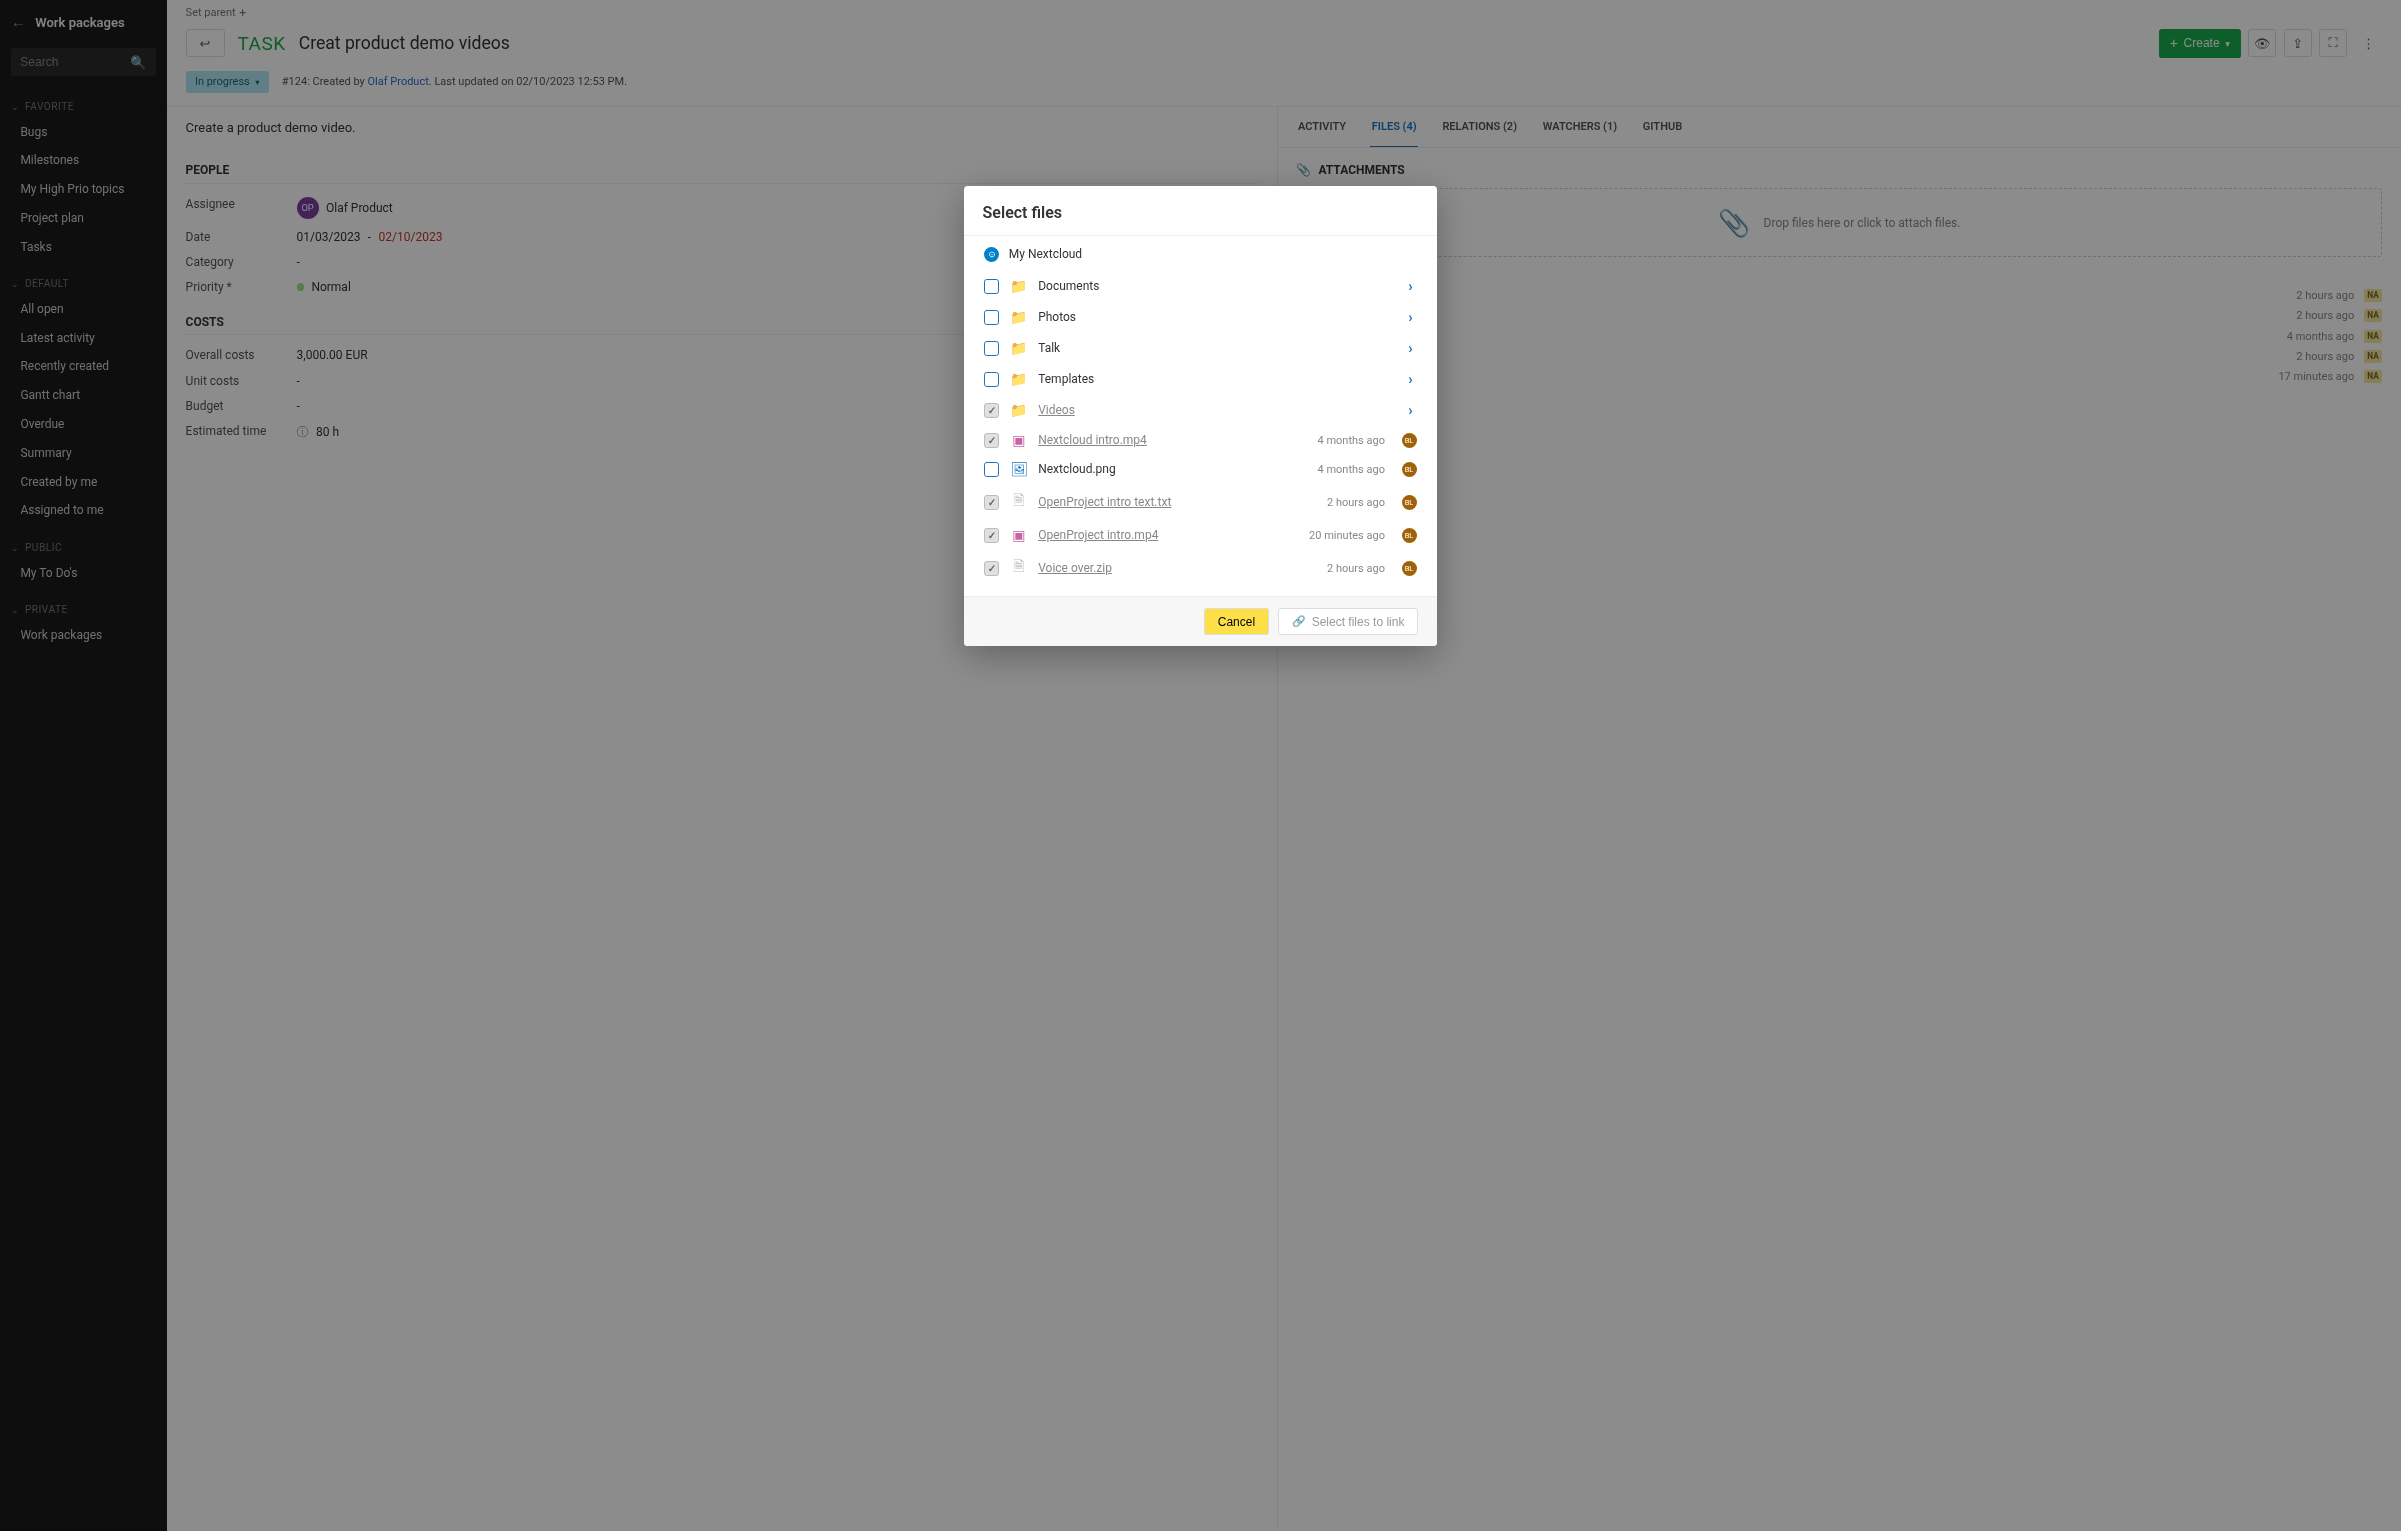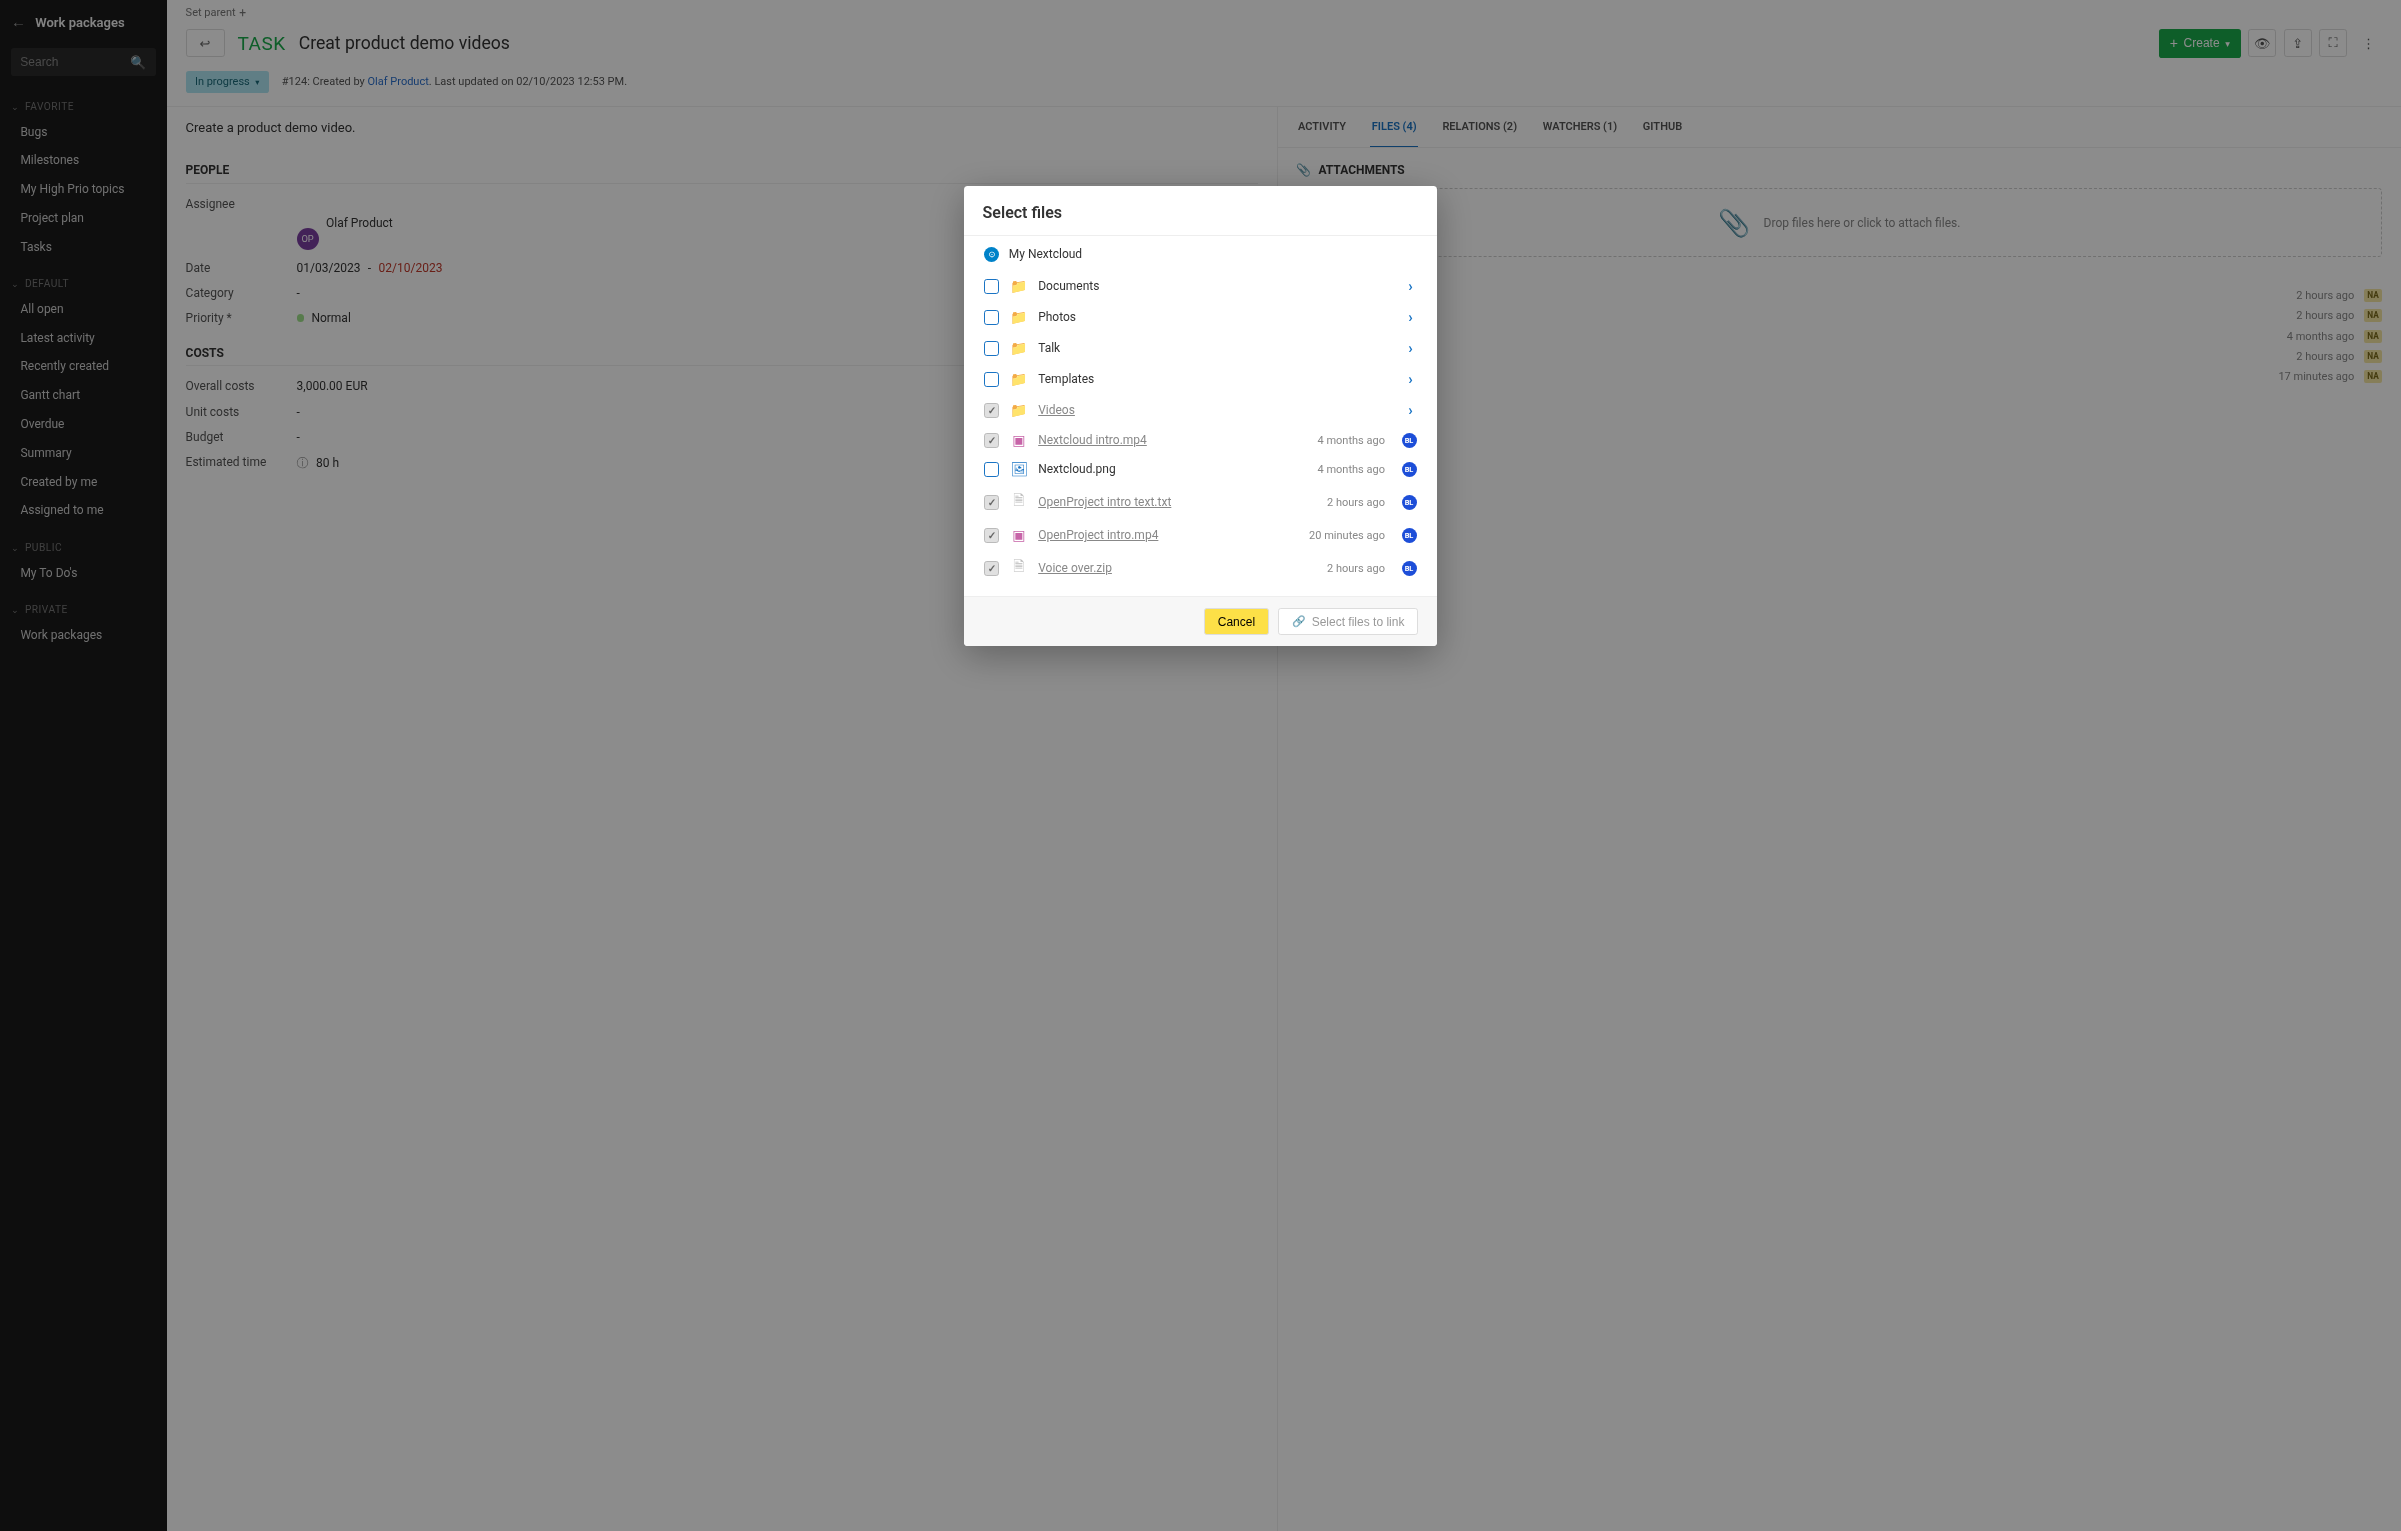--- a/index.html
+++ b/index.html
@@ -43,21 +43,21 @@
 
 .content-split { flex:1; display:flex; overflow:hidden; border-top:0.9px solid #eee; }
 .content-left { flex:1.05; padding: 13px 18.6px; overflow-y:auto; }
 .content-right { flex:1.1; border-left:0.9px solid #eee; display:flex; flex-direction:column; overflow:hidden; }
 
 .desc { font-size:13px; color:#333; margin-bottom:28px; }
 .section-h { font-weight:700; font-size:12px; text-transform:uppercase; color:#333; margin: 15px 0 7.4px; border-bottom:0.9px solid #eee; padding-bottom:5.6px; }
 .field-row { display:flex; padding:5.6px 0; font-size:12px; }
 .field-label { width:111px; color:#555; }
 .field-value { color:#333; display:flex; align-items:center; gap:7.4px; }
-.avatar-op { width:22px; height:22px; border-radius:50%; background:#7b3ea1; color:#fff; font-size:9.3px; display:flex; align-items:center; justify-content:center; font-weight:400;margin-top:31px; }
+.avatar-op { width:22px; height:22px; border-radius:50%; background:#7b3ea1; color:#fff; font-size:9.3px; display:flex; align-items:center; justify-content:center; font-weight:400; }
 .date-start { color:#333; }
 .date-end { color:#c0392b; }
 .prio-dot { width:7.4px; height:7.4px; border-radius:50%; background:#9fe08a; display:inline-block; }
 
 
 .tabs { display:flex; border-bottom:0.9px solid #eee; padding: 0 18.6px; gap:22px; }
 .tab { padding: 13px 1.9px; font-size:11px; font-weight:600; color:#555; text-transform:uppercase; cursor:pointer; border-bottom:1.9px solid transparent; }
 .tab.active { color:#1a74c4; border-bottom-color:#1a74c4; }
 .right-body { flex:1; padding:15px 18.6px; overflow-y:auto; }
 .attach-header { display:flex; align-items:center; gap:7.4px; font-weight:700; font-size:12px; text-transform:uppercase; color:#333; margin-bottom:11px; }
@@ -82,21 +82,21 @@
 .fs-check.checked::after { content:"✓"; font-size:10.2px; color:#666; font-weight:bold; }
 .fs-icon { width:16.7px; font-size:14px; text-align:center; flex-shrink:0; }
 .fs-icon.folder { color:#1a74c4; }
 .fs-icon.folder.muted { color:#9cbfe0; }
 .fs-icon.video { color:#c764a8; }
 .fs-icon.image { color:#1a74c4; }
 .fs-icon.text { color:#bbb; }
 .fs-name { flex:1; font-size:12px; color:#333; }
 .fs-name.muted { color:#888;text-decoration:underline; }
 .fs-time { font-size:11px; color:#888; margin-right:5.6px; }
-.fs-avatar { width:15px; height:15px; border-radius:50%; background:#1d4ed8; color:#fff; font-size:7.4px; display:flex; align-items:center; justify-content:center; font-weight:700; }
+.fs-avatar { width:15px; height:15px; border-radius:50%; background:#a16207; color:#fff; font-size:7.4px; display:flex; align-items:center; justify-content:center; font-weight:400; }
 .fs-chevron { color:#1a74c4; font-size:15px; font-weight:bold; cursor:pointer; padding-right:3.7px; }
 
 .modal-footer { background:#f7f7f7; border-top:0.9px solid #eee; padding:11px 18.6px; display:flex; justify-content:flex-end; gap:9.3px; }
 .btn-cancel { background:#fde047; border:0.9px solid #ddd; padding:5.6px 13px; border-radius:2.8px; cursor:pointer; font-size:12px; }
 .btn-link { background:#fff; border:0.9px solid #ddd; padding:5.6px 13px; border-radius:2.8px; cursor:pointer; font-size:12px; color:#999; display:flex; align-items:center; gap:5.6px; }
 .btn-link .link-ic { font-size:11px; }
 
 </style>
 </head>
 <body>

